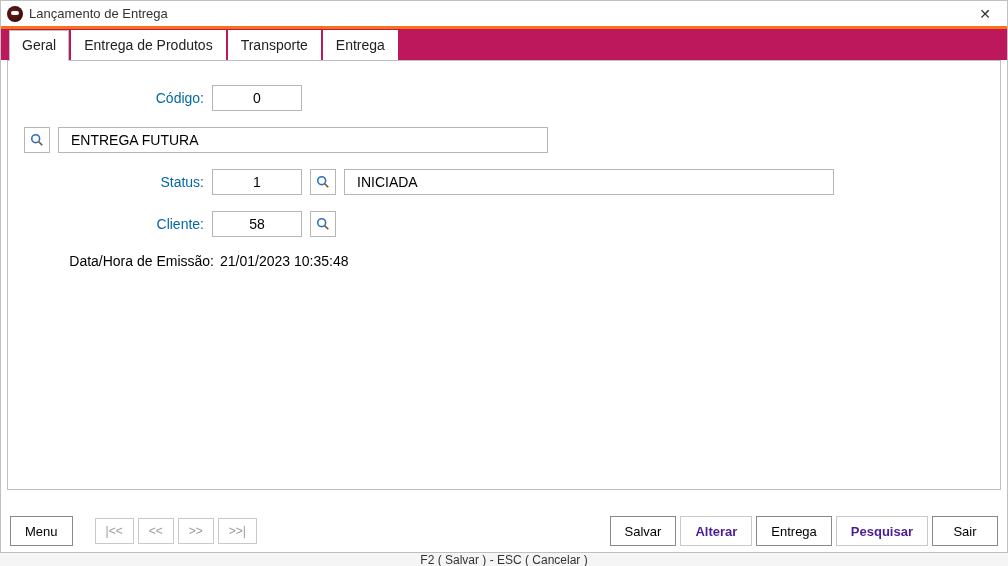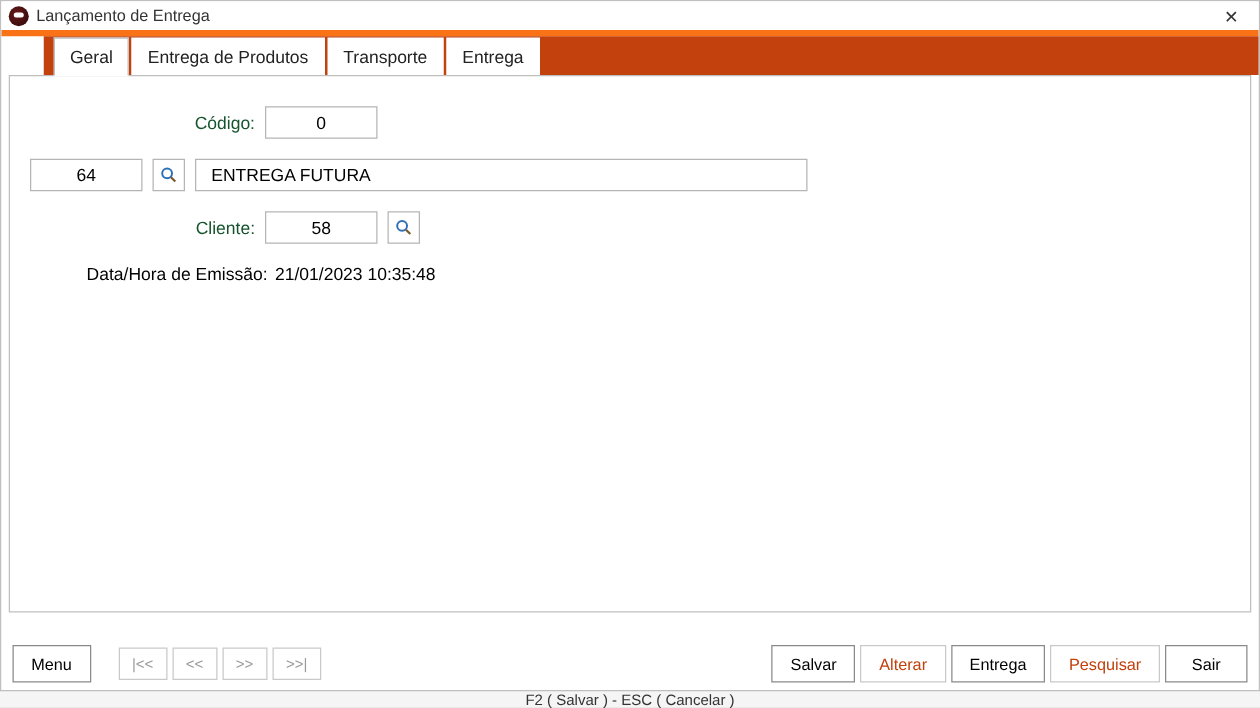--- a/index.html
+++ b/index.html
@@ -11,21 +11,21 @@
       height: 566px;
       overflow: hidden;
       border: 1px solid #c0c0c0;
     }
     .titlebar {
       height: 28px;
       background: #ffffff;
       display: flex;
       align-items: center;
       padding: 0 0 0 6px;
-      border-bottom: 5px solid #f97316;
+      border-bottom: 3px solid #f97316;
     }
     .titlebar .app-icon {
       width: 16px; height: 16px;
       border-radius: 50%;
       background: radial-gradient(circle at 40% 40%, #6b1b1b, #2b0606);
       margin-right: 6px;
       position: relative;
     }
     .titlebar .app-icon::after{
       content:"";
@@ -40,22 +40,21 @@
     .titlebar .close {
       width: 44px; height: 28px;
       display:flex; align-items:center; justify-content:center;
       font-size:14px; color:#333;
     }
 
     .tabs {
       display:flex;
       padding-left:8px;
       gap:2px;
-      background:#c2410c;
-      margin-left:34px;
+      background:#be185d;
     }
     .tab {
       padding:6px 12px 7px 12px;
       font-size:14px;
       color:#222;
       border:1px solid transparent;
       border-bottom:none;
       position:relative;
       top:1px;
       background:#fff;
@@ -80,21 +79,21 @@
     .form-row {
       display:flex;
       align-items:center;
       margin-bottom:16px;
       gap:8px;
     }
     .form-label {
       width:180px;
       text-align:right;
       font-size:14px;
-      color:#14532d;
+      color:#0369a1;
     }
     .num-input, .text-input {
       border:1px solid #b5b5b5;
       background:#fff;
       height:26px;
       padding:2px 8px;
       font-size:14px;
       font-family:inherit;
     }
     .num-input { width:90px; text-align:center; }
@@ -122,23 +121,24 @@
     .btn {
       height:30px;
       padding:0 14px;
       border:1px solid #8a8a8a;
       background:#fff;
       font-size:13px;
       font-family:inherit;
       cursor:pointer;
     }
     .btn[disabled]{
-      color:#c2410c;
+      color:#4c1d95;
       border-color:#c9c9c9;
       cursor:default;
+      font-weight:bold;
     }
     .nav-group{ display:flex; gap:4px; margin-left:18px;}
     .nav-btn{
       height:26px; padding:0 10px;
       border:1px solid #c9c9c9;
       background:#fff; color:#9a9a9a;
       font-size:12px;
     }
     .footer .spacer{ flex:1; }
 
@@ -172,30 +172,40 @@
 
 <div class="tabpanel-border">
   <div class="form-area">
 
     <div class="form-row">
       <div class="form-label">Código:</div>
       <input class="num-input" value="0" style="">
     </div>
 
     <div class="form-row">
-      <input class="num-input" value="64" style="">
       <button class="lookup-btn">
         <svg viewBox="0 0 16 16">
             <circle cx="6.5" cy="6.5" r="4.5" fill="none" stroke="#2d6fb8" stroke-width="1.8"></circle>
             <line x1="10" y1="10" x2="14" y2="14" stroke="#7a5a2a" stroke-width="2"></line>
           </svg>
       </button>
       <input class="text-input" value="ENTREGA FUTURA" style="">
     </div>
 
+    <div class="form-row">
+      <div class="form-label">Status:</div>
+      <input class="num-input" value="1" style="">
+      <button class="lookup-btn">
+        <svg viewBox="0 0 16 16">
+            <circle cx="6.5" cy="6.5" r="4.5" fill="none" stroke="#2d6fb8" stroke-width="1.8"></circle>
+            <line x1="10" y1="10" x2="14" y2="14" stroke="#7a5a2a" stroke-width="2"></line>
+          </svg>
+      </button>
+      <input class="text-input" value="INICIADA" style="">
+    </div>
 
     <div class="form-row">
       <div class="form-label">Cliente:</div>
       <input class="num-input" value="58" style="">
       <button class="lookup-btn">
         <svg viewBox="0 0 16 16">
             <circle cx="6.5" cy="6.5" r="4.5" fill="none" stroke="#2d6fb8" stroke-width="1.8"></circle>
             <line x1="10" y1="10" x2="14" y2="14" stroke="#7a5a2a" stroke-width="2"></line>
           </svg>
       </button>

